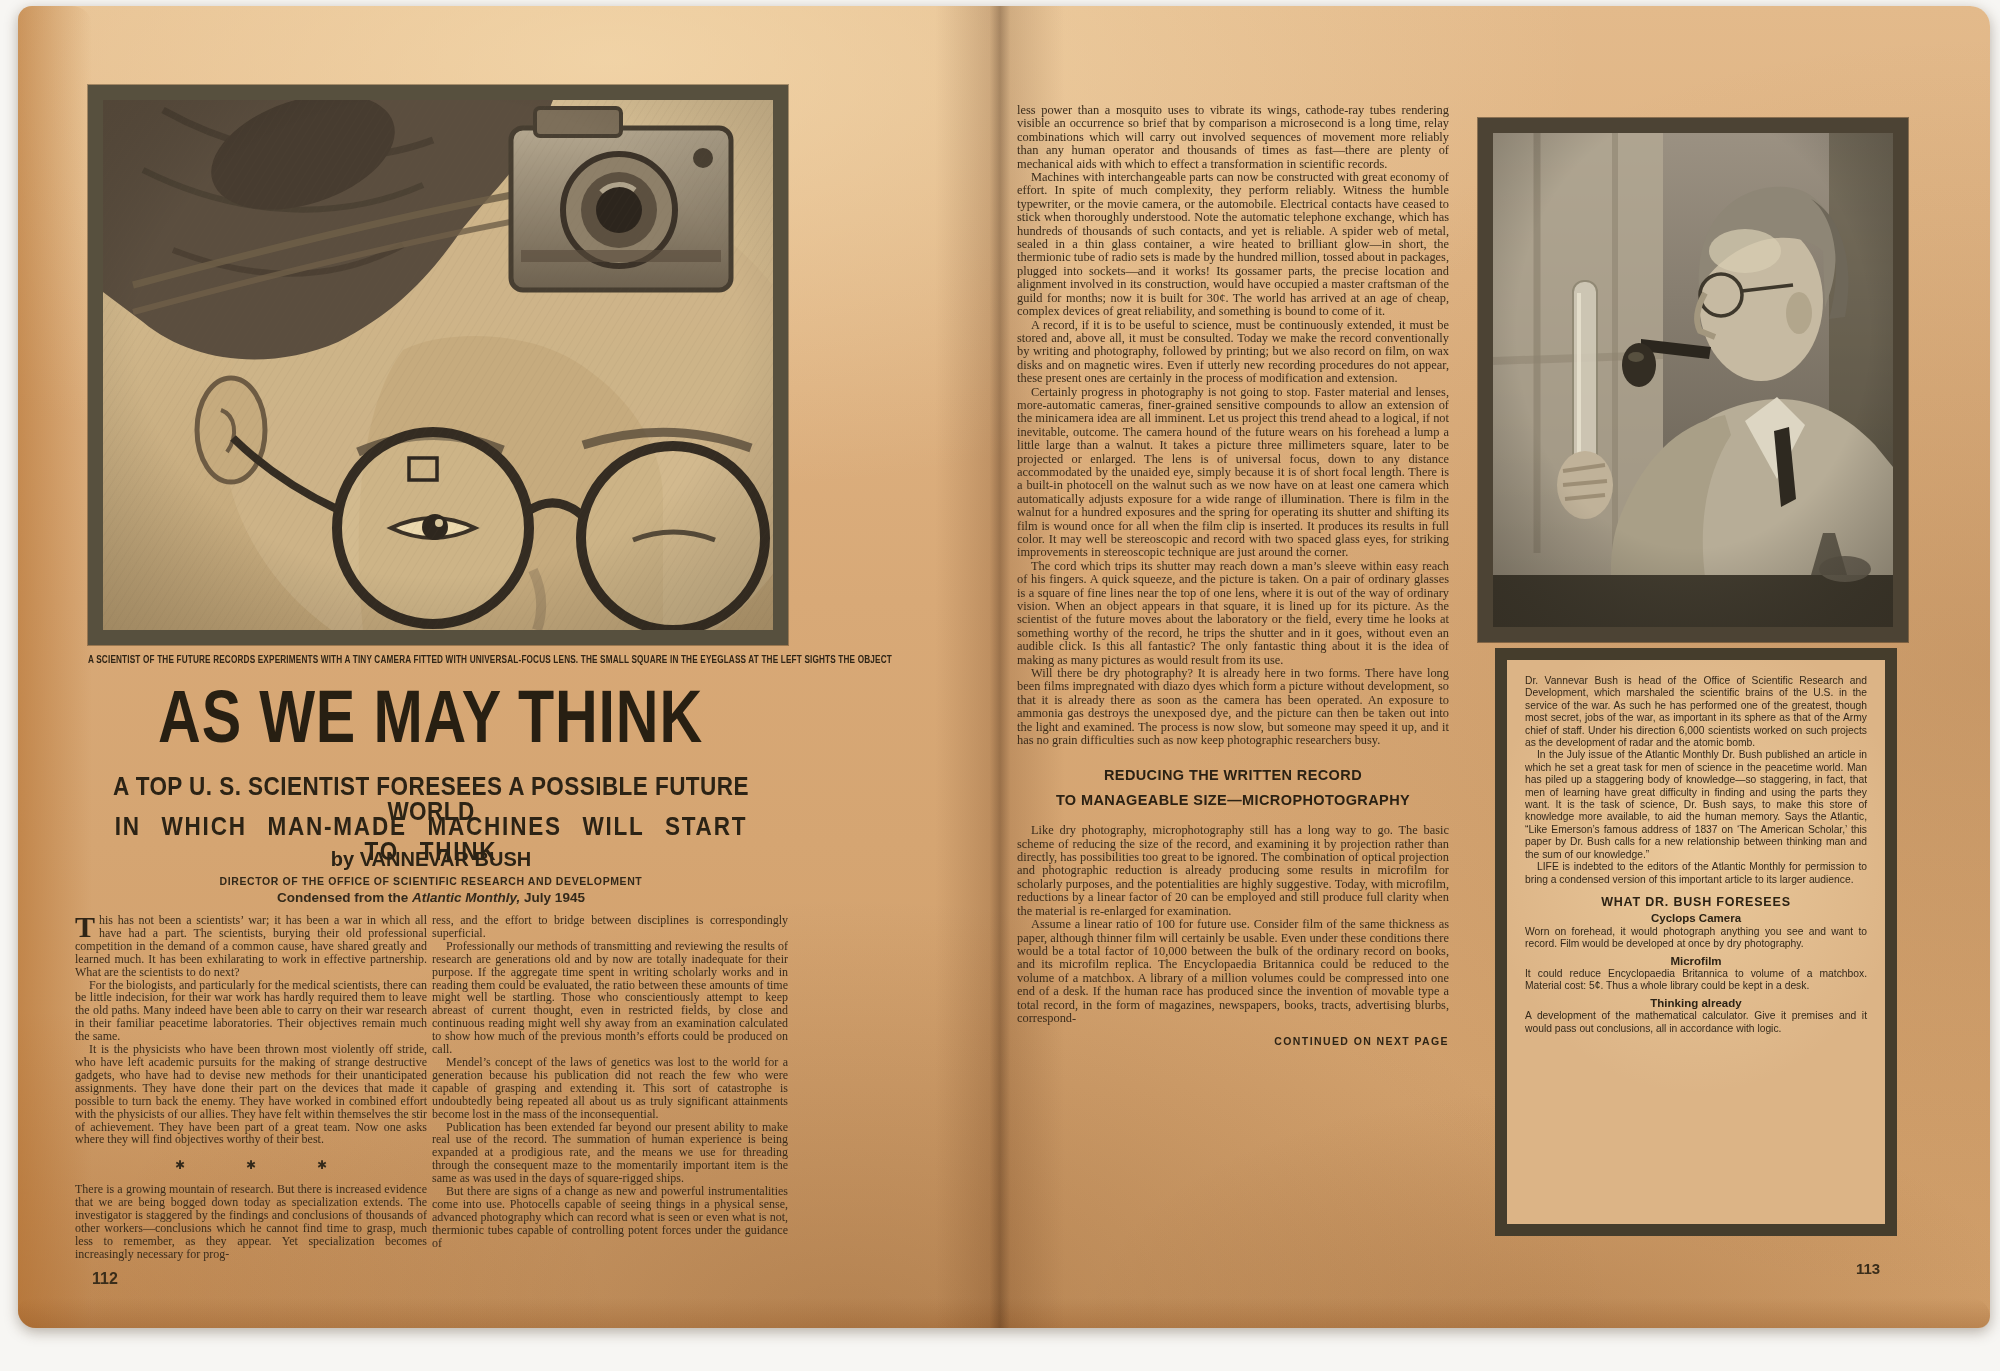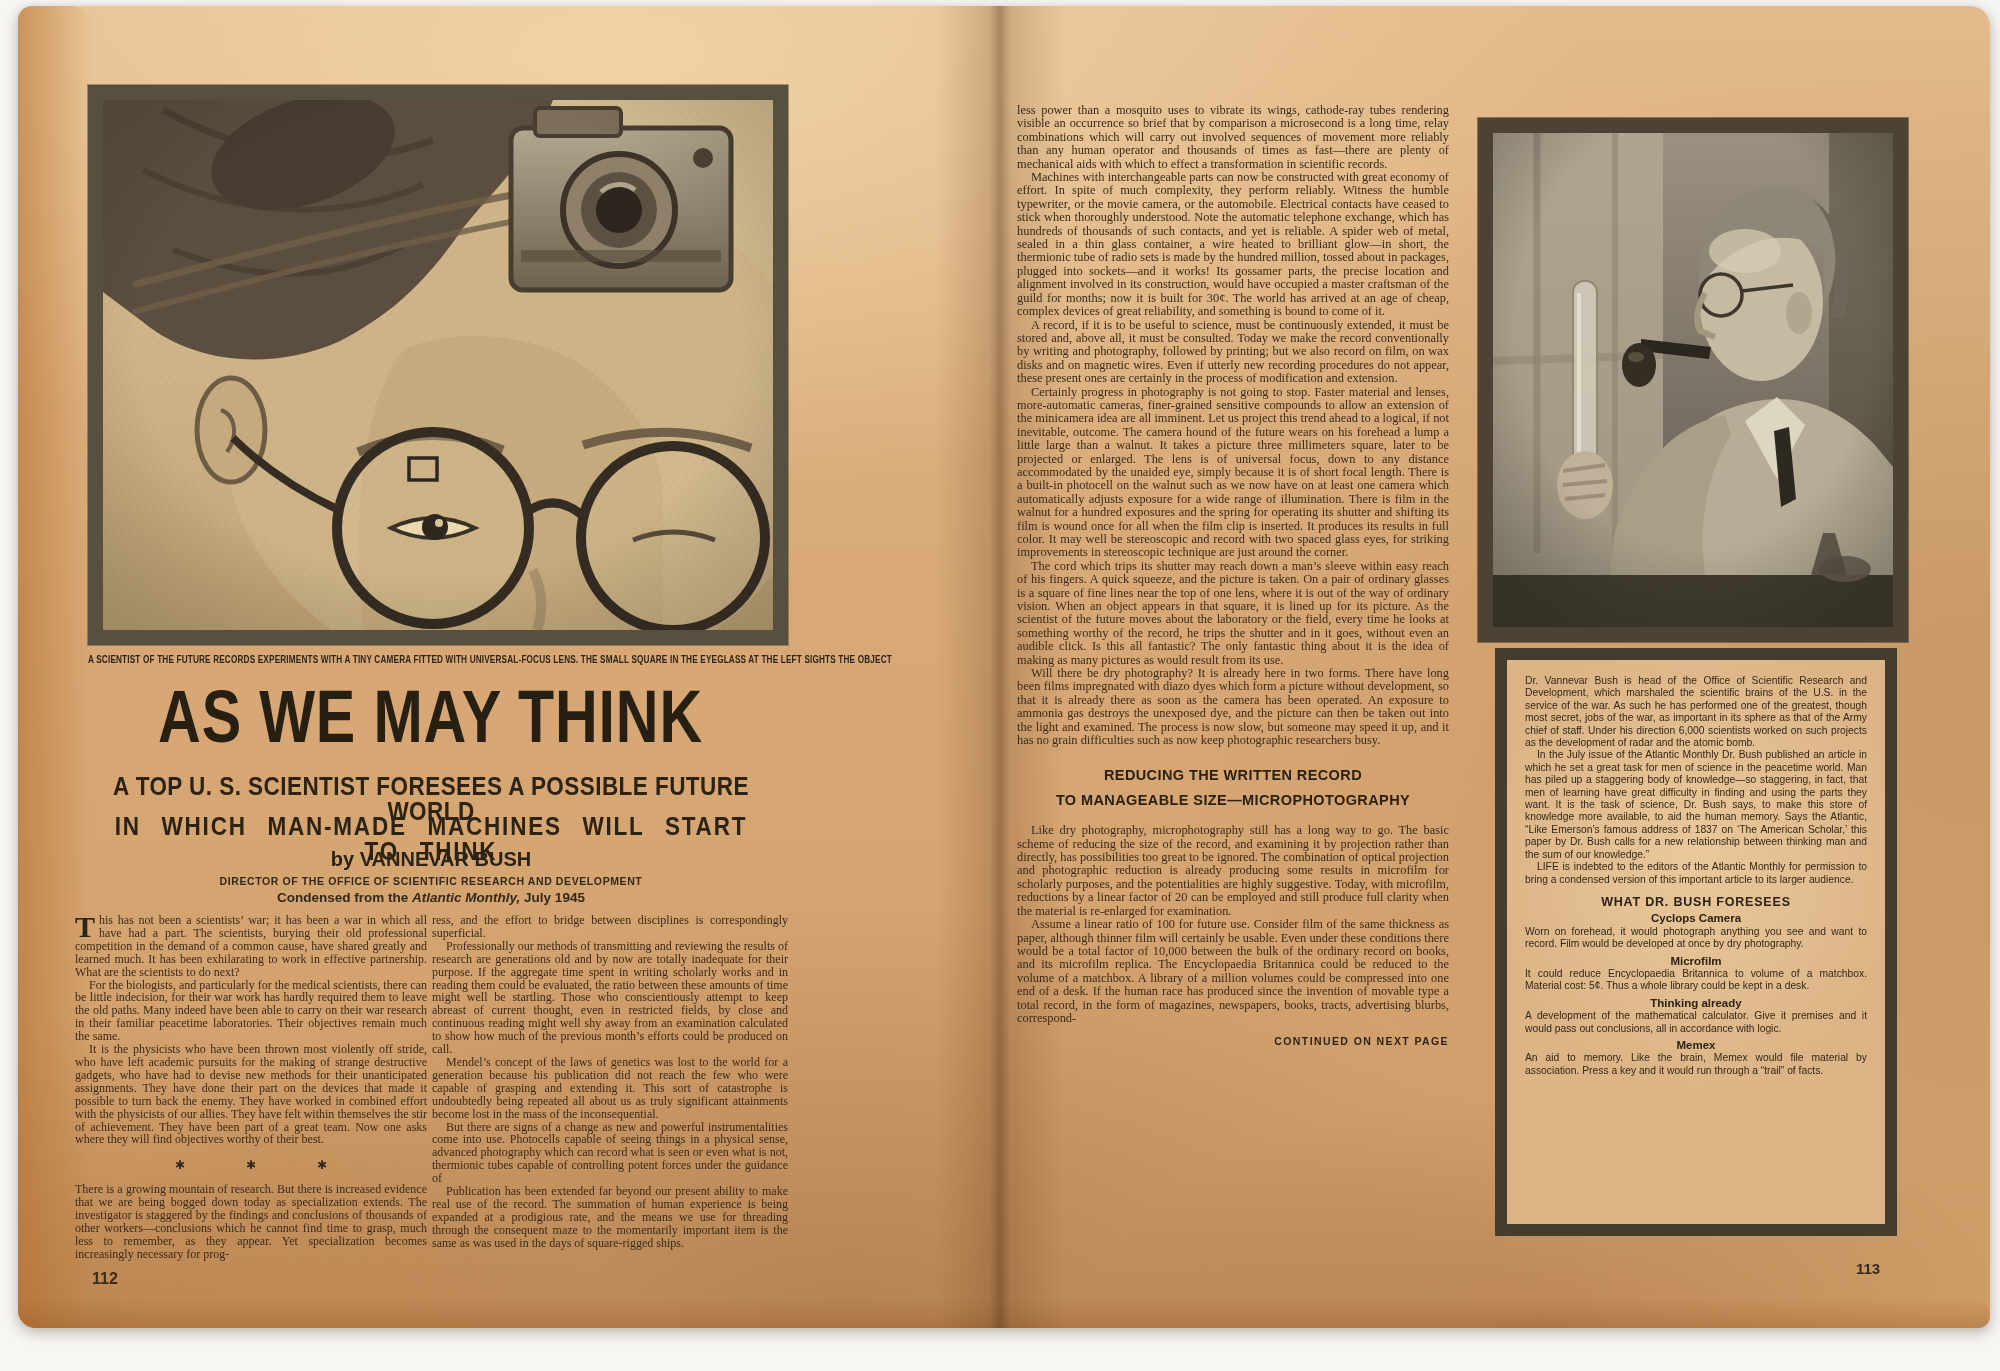--- a/index.html
+++ b/index.html
@@ -203,22 +203,22 @@
         <p>For the biologists, and particularly for the medical scientists, there can be little indecision, for their war work has hardly required them to leave the old paths. Many indeed have been able to carry on their war research in their familiar peacetime laboratories. Their objectives remain much the same.</p>
         <p>It is the physicists who have been thrown most violently off stride, who have left academic pursuits for the making of strange destructive gadgets, who have had to devise new methods for their unanticipated assignments. They have done their part on the devices that made it possible to turn back the enemy. They have worked in combined effort with the physicists of our allies. They have felt within themselves the stir of achievement. They have been part of a great team. Now one asks where they will find objectives worthy of their best.</p>
         <div class="stars">✱ ✱ ✱</div>
         <p class="noindent">There is a growing mountain of research. But there is increased evidence that we are being bogged down today as specialization extends. The investigator is staggered by the findings and conclusions of thousands of other workers—conclusions which he cannot find time to grasp, much less to remember, as they appear. Yet specialization becomes increasingly necessary for prog-</p>
       </div>
 
       <div class="abs col col2">
         <p class="noindent">ress, and the effort to bridge between disciplines is correspondingly superficial.</p>
         <p>Professionally our methods of transmitting and reviewing the results of research are generations old and by now are totally inadequate for their purpose. If the aggregate time spent in writing scholarly works and in reading them could be evaluated, the ratio between these amounts of time might well be startling. Those who conscientiously attempt to keep abreast of current thought, even in restricted fields, by close and continuous reading might well shy away from an examination calculated to show how much of the previous month’s efforts could be produced on call.</p>
         <p>Mendel’s concept of the laws of genetics was lost to the world for a generation because his publication did not reach the few who were capable of grasping and extending it. This sort of catastrophe is undoubtedly being repeated all about us as truly significant attainments become lost in the mass of the inconsequential.</p>
+        <p>Publication has been extended far beyond our present ability to make real use of the record. The summation of human experience is being expanded at a prodigious rate, and the means we use for threading through the consequent maze to the momentarily important item is the same as was used in the days of square-rigged ships.</p>
         <p>But there are signs of a change as new and powerful instrumentalities come into use. Photocells capable of seeing things in a physical sense, advanced photography which can record what is seen or even what is not, thermionic tubes capable of controlling potent forces under the guidance of</p>
-        <p>Publication has been extended far beyond our present ability to make real use of the record. The summation of human experience is being expanded at a prodigious rate, and the means we use for threading through the consequent maze to the momentarily important item is the same as was used in the days of square-rigged ships.</p>
       </div>
 
       <div class="abs pagenum pn-left">112</div>
     </section>
 
     <section>
 
       <div class="abs rcol">
         <p class="noindent">less power than a mosquito uses to vibrate its wings, cathode-ray tubes rendering visible an occurrence so brief that by comparison a microsecond is a long time, relay combinations which will carry out involved sequences of movement more reliably than any human operator and thousands of times as fast—there are plenty of mechanical aids with which to effect a transformation in scientific records.</p>
         <p>Machines with interchangeable parts can now be constructed with great economy of effort. In spite of much complexity, they perform reliably. Witness the humble typewriter, or the movie camera, or the automobile. Electrical contacts have ceased to stick when thoroughly understood. Note the automatic telephone exchange, which has hundreds of thousands of such contacts, and yet is reliable. A spider web of metal, sealed in a thin glass container, a wire heated to brilliant glow—in short, the thermionic tube of radio sets is made by the hundred million, tossed about in packages, plugged into sockets—and it works! Its gossamer parts, the precise location and alignment involved in its construction, would have occupied a master craftsman of the guild for months; now it is built for 30¢. The world has arrived at an age of cheap, complex devices of great reliability, and something is bound to come of it.</p>
@@ -301,22 +301,18 @@
           <p>Worn on forehead, it would photograph anything you see and want to record. Film would be developed at once by dry photography.</p>
         </div>
         <div>
           <div class="entry-title">Microfilm</div>
           <p>It could reduce Encyclopaedia Britannica to volume of a matchbox. Material cost: 5¢. Thus a whole library could be kept in a desk.</p>
         </div>
         <div>
           <div class="entry-title">Thinking already</div>
           <p>A development of the mathematical calculator. Give it premises and it would pass out conclusions, all in accordance with logic.</p>
         </div>
-        <div>
-          <div class="entry-title">Memex</div>
-          <p>An aid to memory. Like the brain, Memex would file material by association. Press a key and it would run through a “trail” of facts.</p>
-        </div>
       </aside>
 
       <div class="abs pagenum pn-right">113</div>
     </section>
   </div>
 </div>
 
 </body></html>

